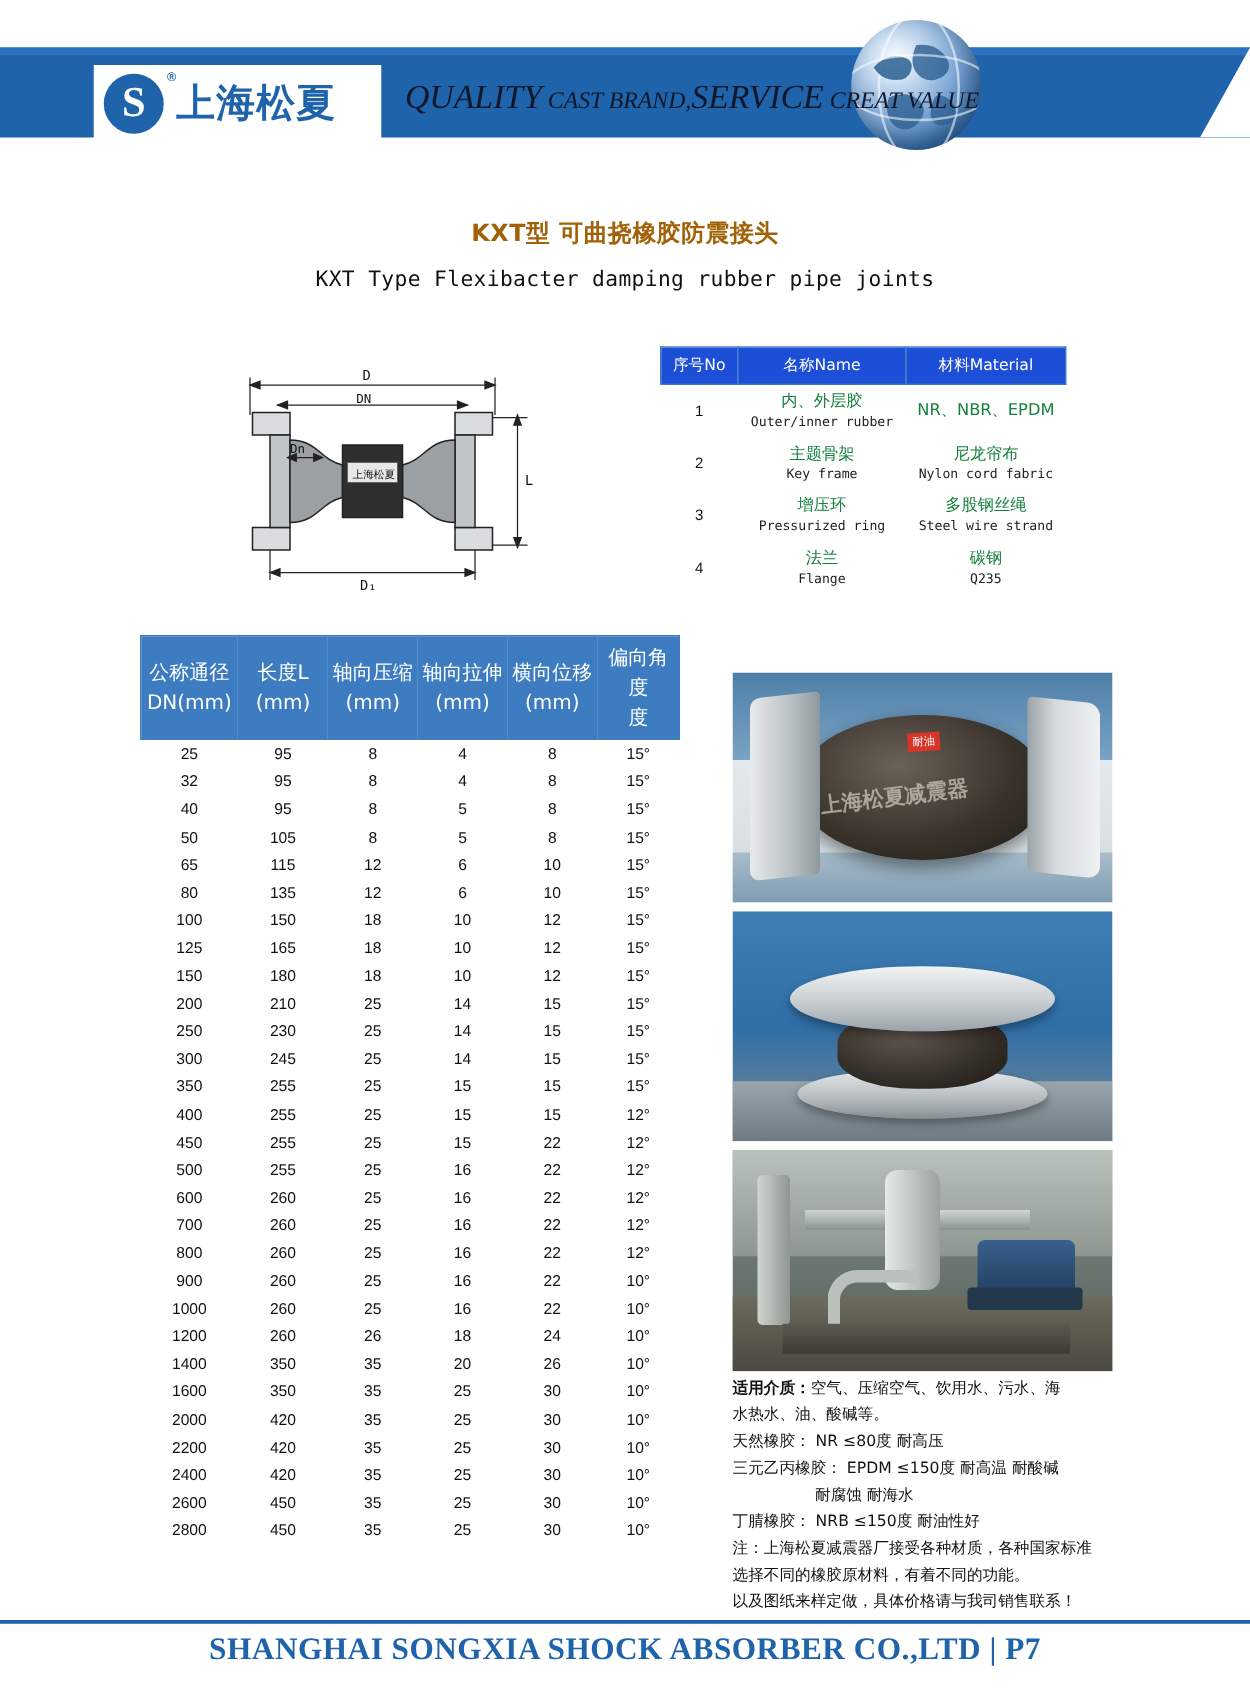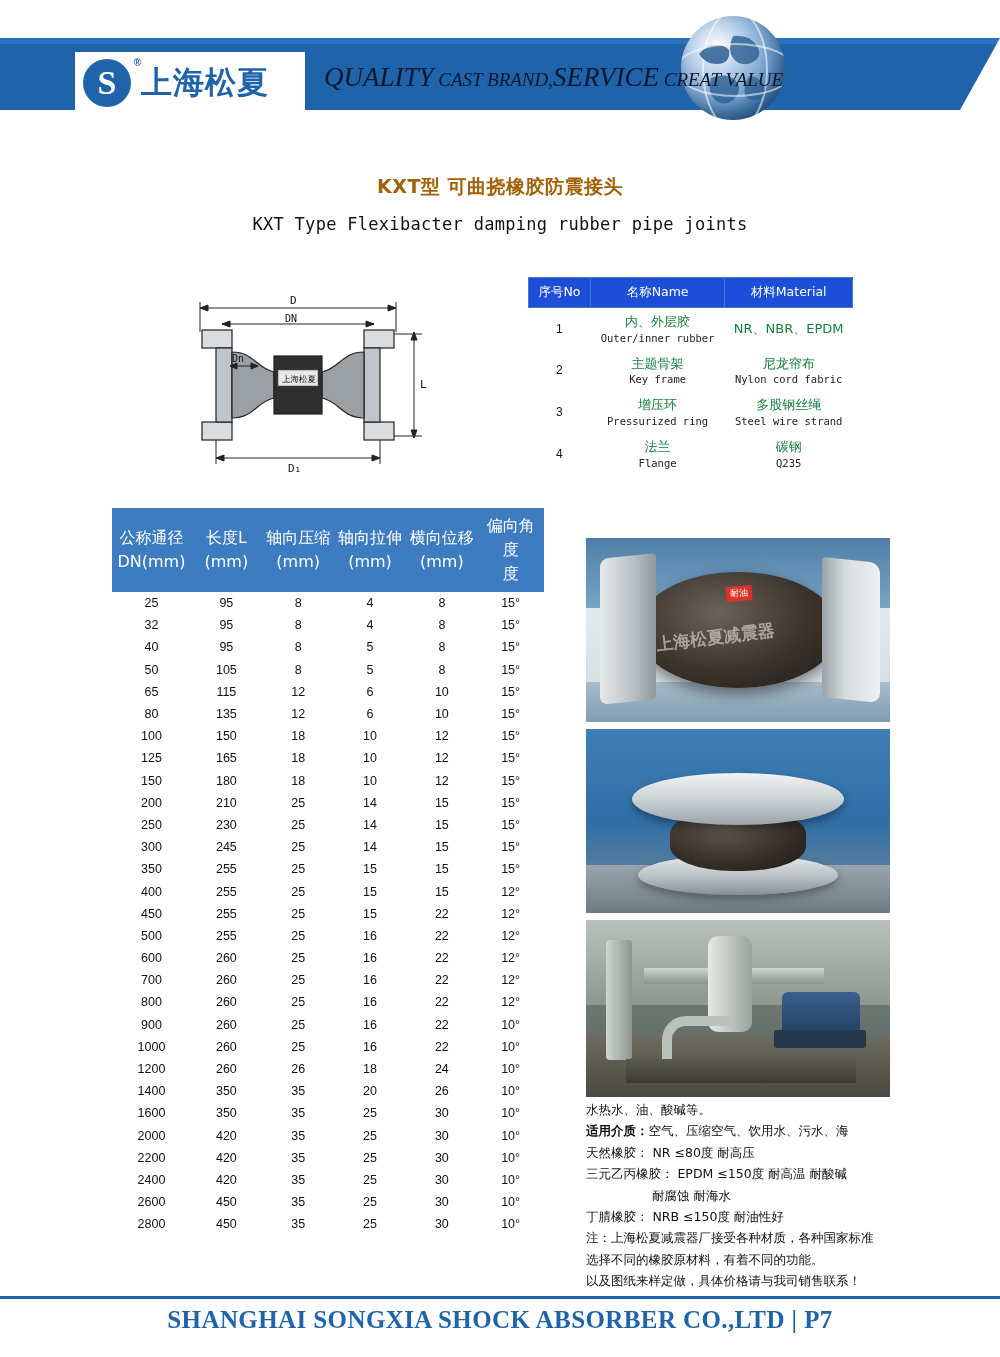--- a/index.html
+++ b/index.html
@@ -731,22 +731,22 @@
   <div class="p3-pipe1"></div>
   <div class="p3-pipe2"></div>
   <div class="p3-tank"></div>
   <div class="p3-elbow"></div>
   <div class="p3-motor"></div>
   <div class="p3-motor2"></div>
   <div class="p3-base"></div>
 </div>
 
 <div class="notes">
+  <p><span class="b">适用介质：</span><span>空气、压缩空气、饮用水、污水、海</span></p>
   <p>水热水、油、酸碱等。</p>
-  <p><span class="b">适用介质：</span><span>空气、压缩空气、饮用水、污水、海</span></p>
   <p>天然橡胶：  NR  ≤80度  耐高压</p>
   <p>三元乙丙橡胶：  EPDM  ≤150度  耐高温 耐酸碱</p>
   <p class="indent">耐腐蚀 耐海水</p>
   <p>丁腈橡胶：  NRB  ≤150度 耐油性好</p>
   <p>注：上海松夏减震器厂接受各种材质，各种国家标准</p>
   <p>选择不同的橡胶原材料，有着不同的功能。</p>
   <p>以及图纸来样定做，具体价格请与我司销售联系！</p>
 </div>
 
 <div class="footer-rule"></div>

